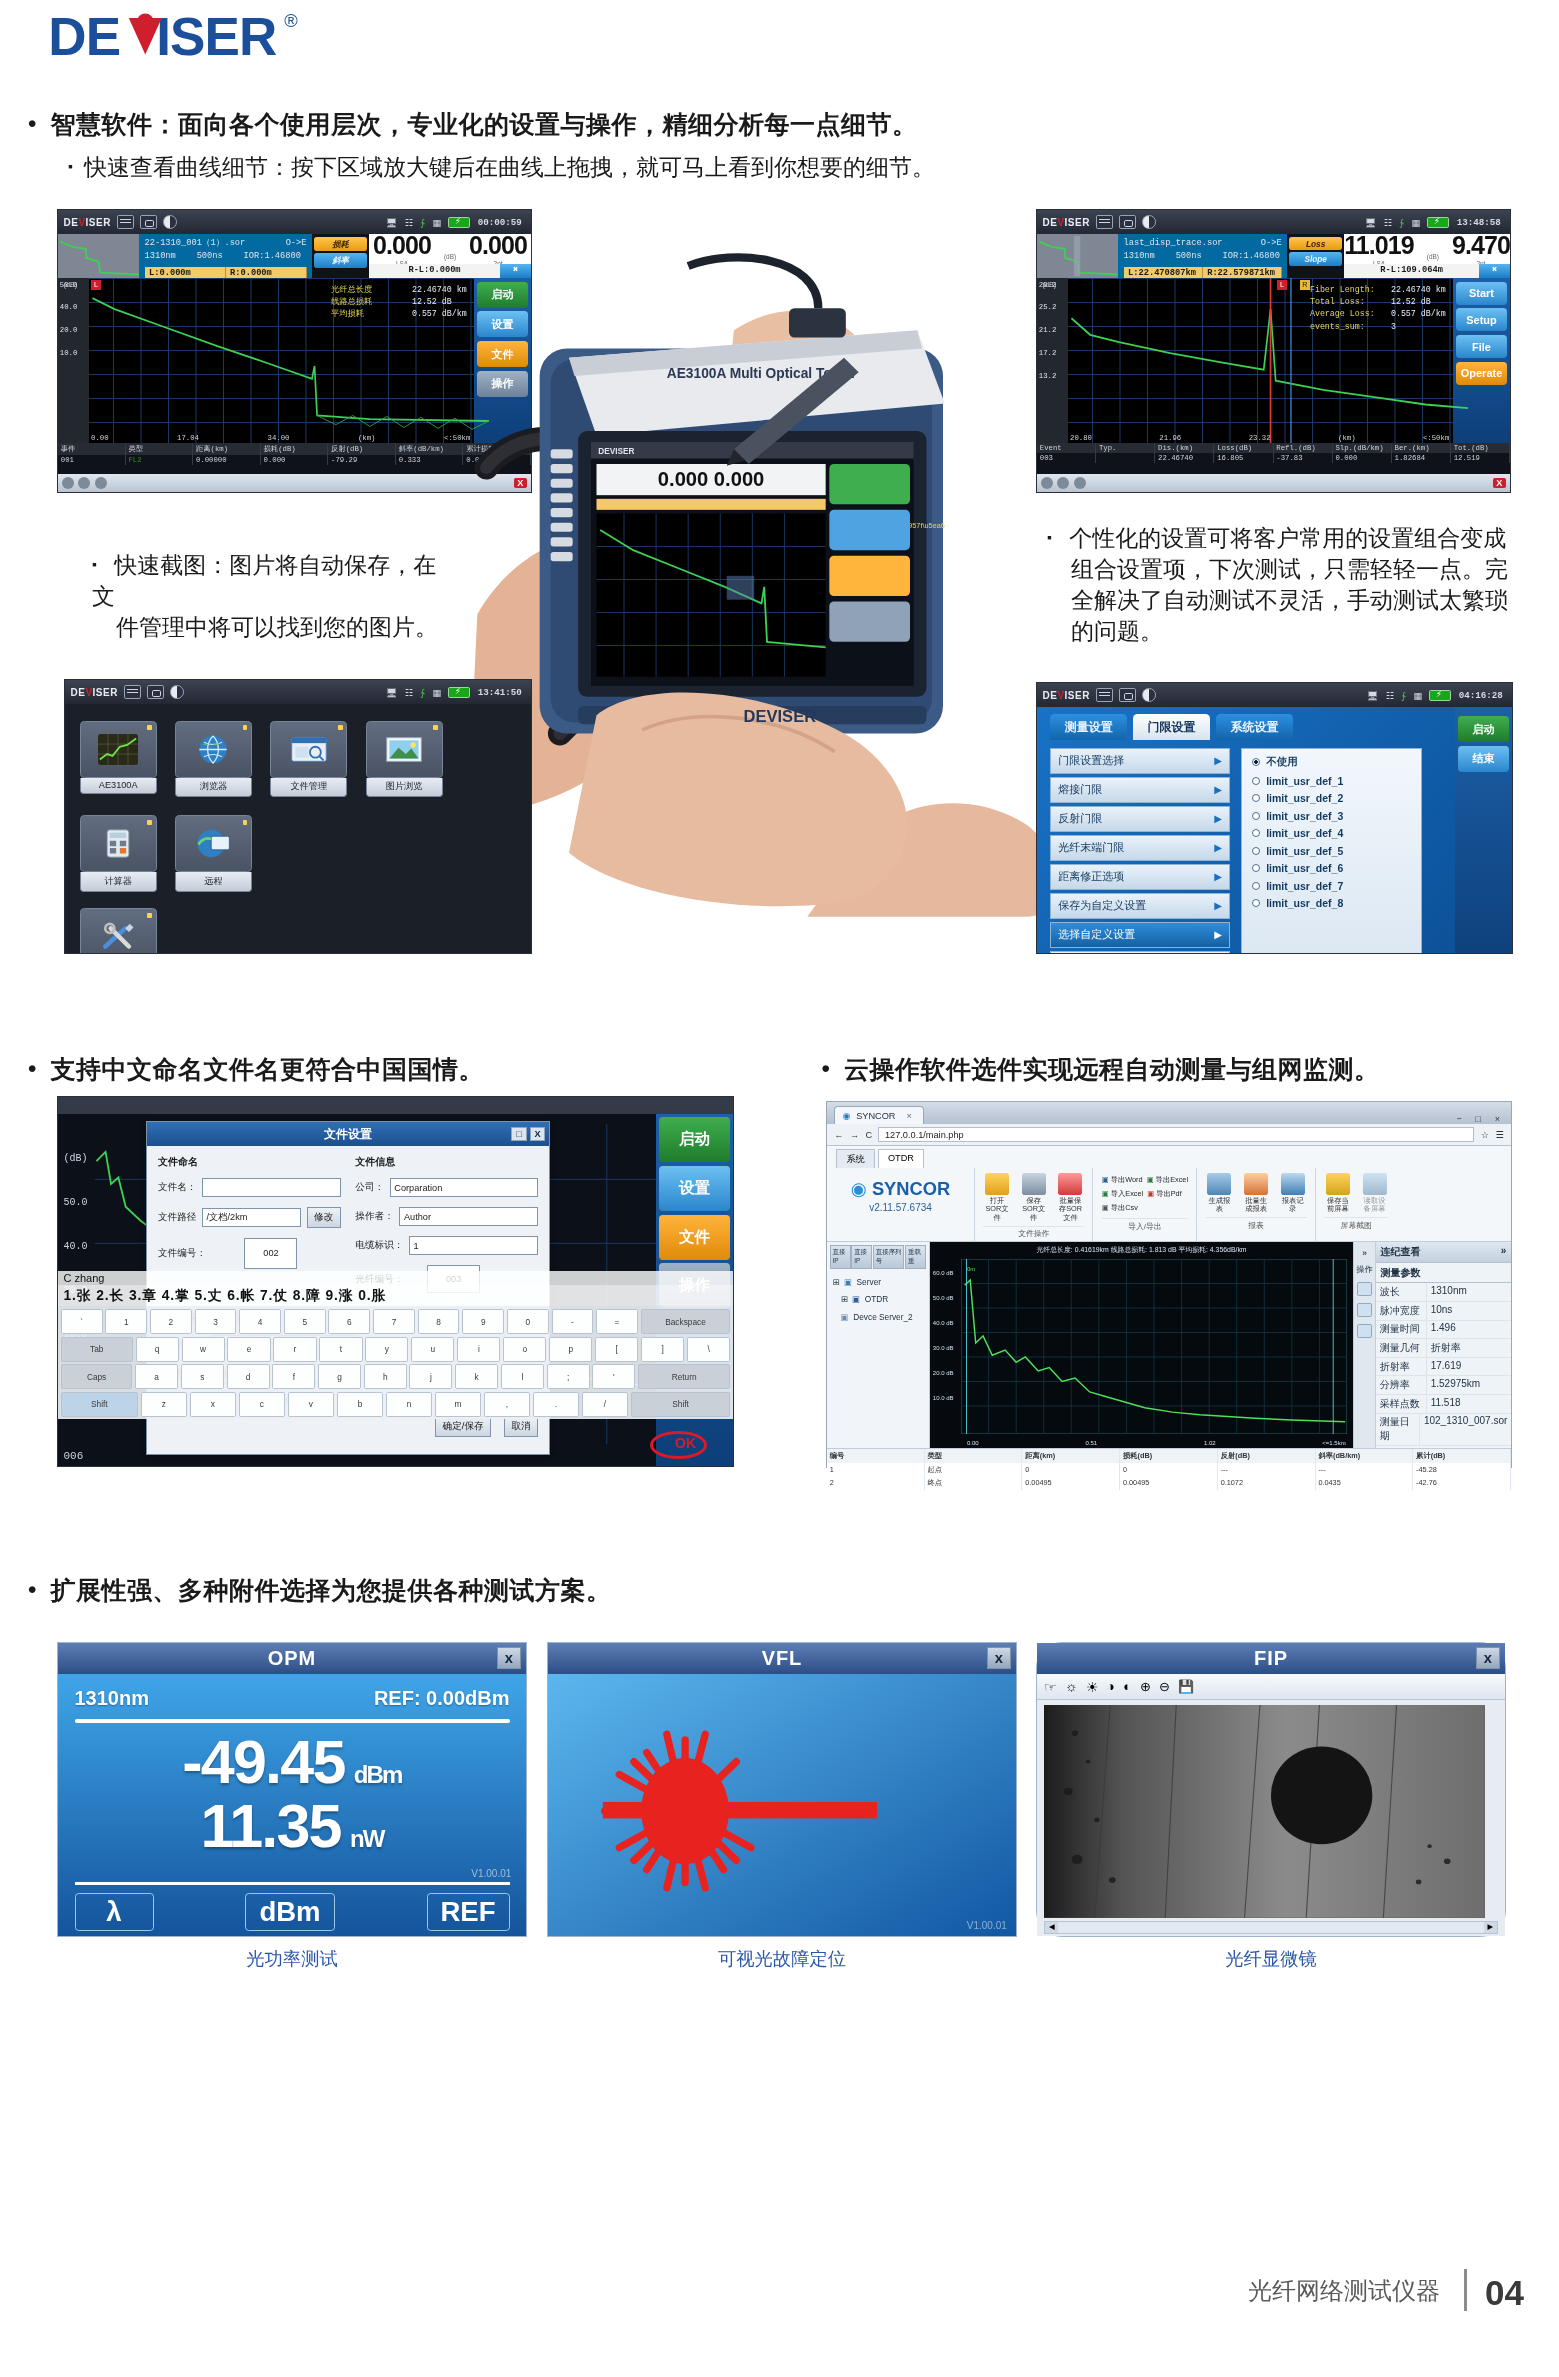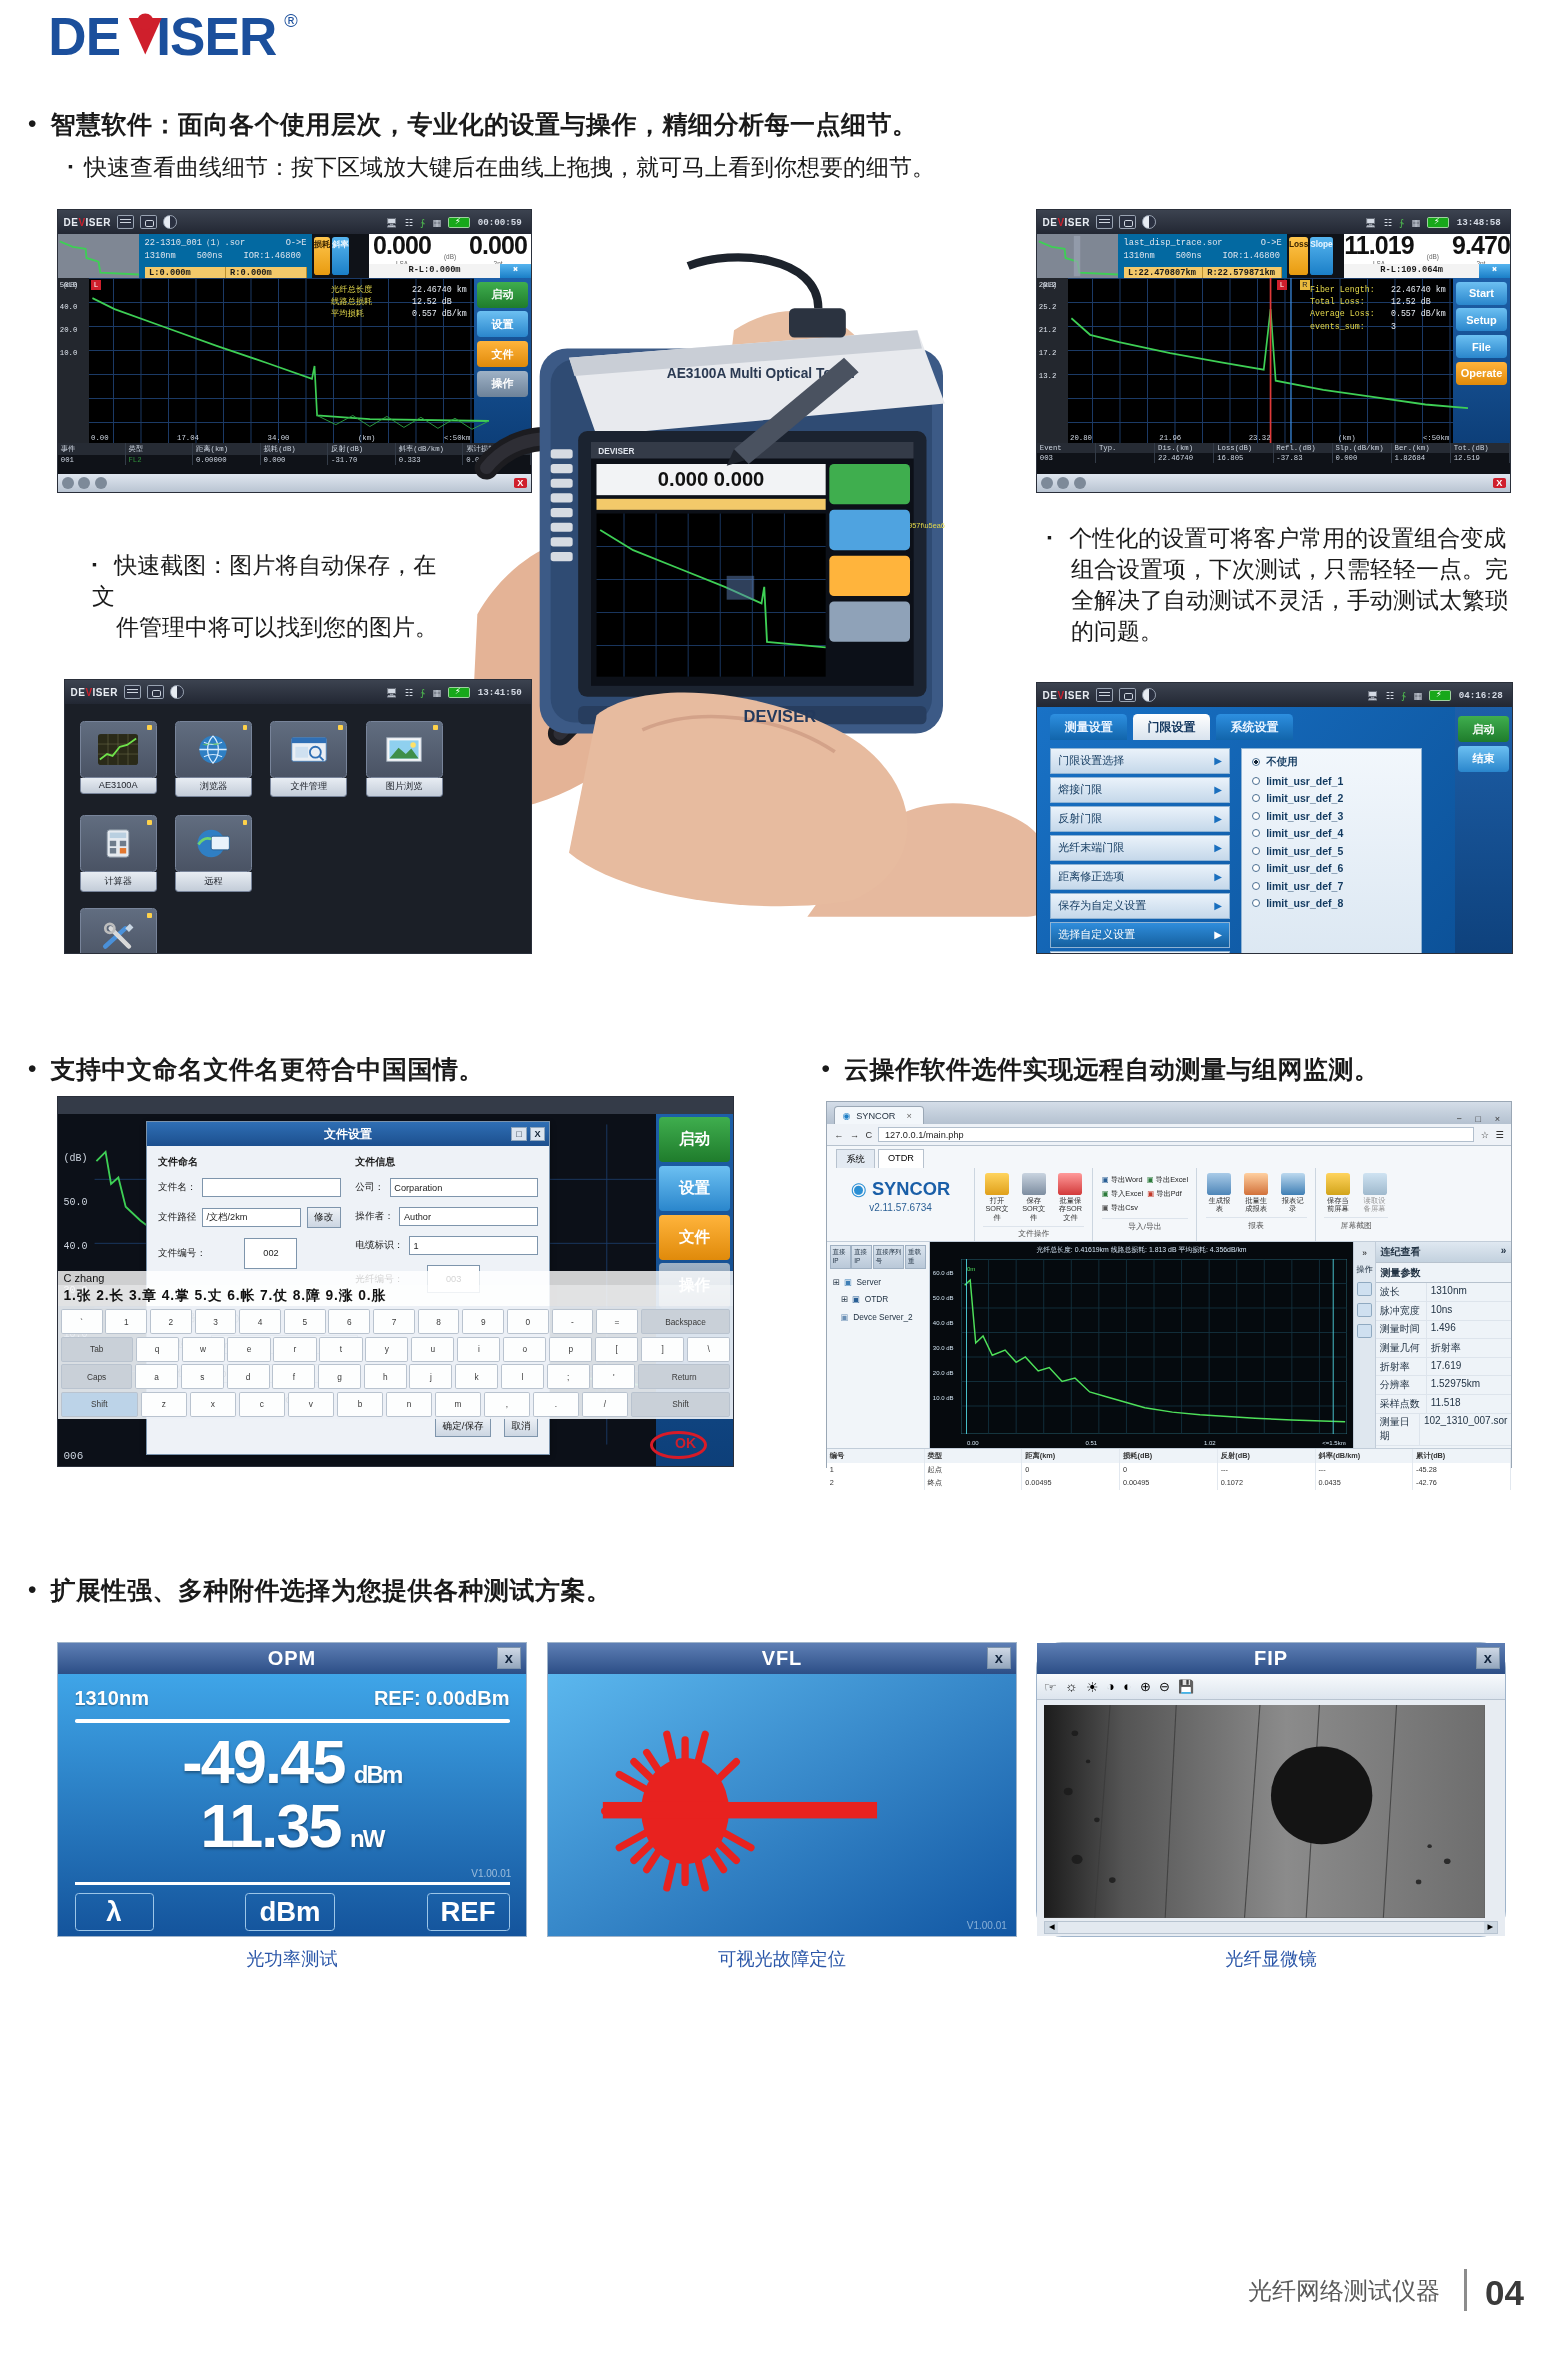--- a/index.html
+++ b/index.html
@@ -42,21 +42,21 @@
   .batt::after { content:"\26A1"; position:absolute; left:5.5px; top:-1.8px; font-size:8.3px; color:#fff; }
   .clock { font-size:11px; color:#e9edf3; font-weight:bold; font-family:"Liberation Mono",monospace; }
 
   
   .otdr-head { display:flex; height:44px; background:#0f1218; }
   .otdr-thumb { width:81px; background:#7f8794; position:relative; }
   .otdr-thumb svg{position:absolute;inset:0;}
   .otdr-info { flex:1; background:#0369a1; color:#dfe5ee; font-size:8.7px; padding:2.8px 5.5px; line-height:1.5;
                font-family:"Liberation Mono",monospace; }
   .otdr-info .r1 { display:flex; justify-content:space-between; }
-  .lossbtns { width:57px; padding:2.8px 1.8px; display:flex; gap:1.8px; }
+  .lossbtns { width:57px; padding:2.8px 1.8px; display:flex; flex-direction:column; gap:1.8px;font-style:italic; }
   .lossbtns div { font-size:8.3px; text-align:center; border-radius:2.8px; padding:1.8px 0; font-weight:bold; }
   .loss-y { background:linear-gradient(#ffc64d,#e89b10); color:#3a2400; }
   .loss-b { background:linear-gradient(#55b4ef,#1b7fc7); color:#eaf6ff; }
   .bignums { flex:1; background:#fff; display:flex; align-items:center; justify-content:center; gap:13px; }
   .bignums b { font-size:25px; color:#111; font-weight:bold; letter-spacing:-0.9px; }
   .bignums small { font-size:6.4px; color:#666; display:block; text-align:center; font-weight:normal;}
   .bandrow { display:flex; height:13.8px; font-size:8.7px; font-weight:bold;
              font-family:"Liberation Mono",monospace; }
   .bandrow .lr { background:#f3c96a; color:#1a1a1a; padding:0.9px 4.6px; flex:1; border-right:0.9px solid #bb8f2f;}
   .bandrow .rl { background:#f3f3f3; color:#1a1a1a; padding:0.9px 4.6px; flex:1; text-align:center; }
@@ -362,21 +362,21 @@
         <span>损耗(dB)</span>
         <span>反射(dB)</span>
         <span>斜率(dB/km)</span>
         <span>累计损耗(dB)</span>
       </div>
       <div class="r">
         <span>001</span>
         <span style="color:#2f8f3a;">FL2</span>
         <span>0.00000</span>
         <span>0.000</span>
-        <span>-31.70</span>
+        <span>-79.29</span>
         <span>0.333</span>
         <span>0.00000</span>
       </div>
     </div>
     <div class="botbar">
       <span class="c"></span>
       <span class="c"></span>
       <span class="c"></span>
       <span class="x">X</span>
     </div>

